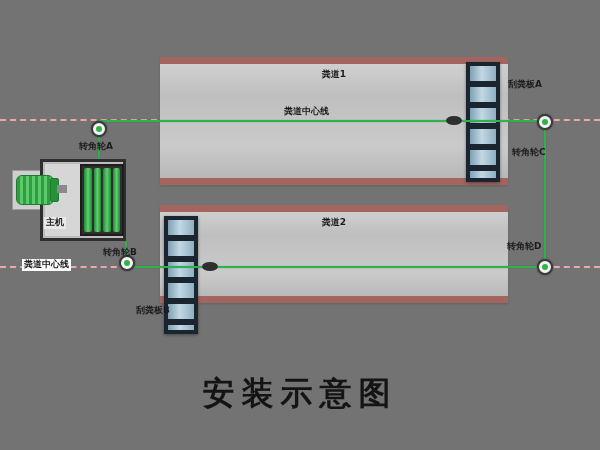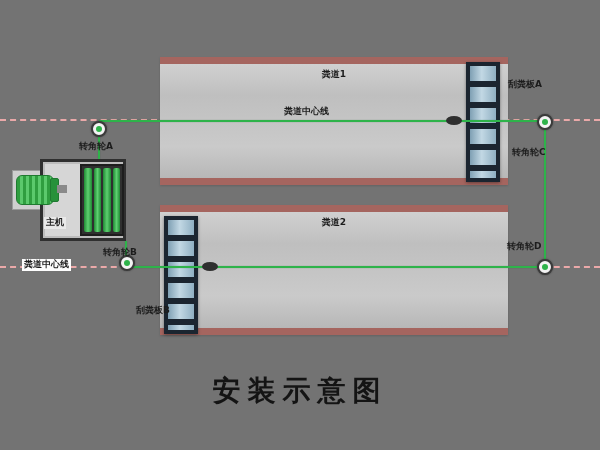--- a/index.html
+++ b/index.html
@@ -9,21 +9,21 @@
   }
   
   .centerline{position:absolute;left:0;width:600px;height:0;border-top:2px dashed var(--color-centerline,#eaa9a9);}
   .cl-top{top:119px;}
   .cl-bottom{top:266px;}
   
   .channel{position:absolute;left:160px;width:348px;
     background:linear-gradient(to bottom,#d4d4d4,#bfbfbf 30%,#cacaca 70%,#b3b3b3);
     box-shadow:0 1px 2px rgba(0,0,0,.15);}
   .channel-1{top:57px;height:128px;}
-  .channel-2{top:205px;height:130px;}
+  .channel-2{top:205px;height:98px;}
   .channel::before,.channel::after{content:"";position:absolute;left:0;right:0;height:7px;
     background:var(--color-channel-edge,#a5655f);}
   .channel::before{top:0;}
   .channel::after{bottom:0;}
   
   .lbl{position:absolute;font-size:9px;font-weight:bold;color:#1c1c1c;line-height:1.1;white-space:nowrap;text-align:center;}
   .channel-label{left:0;right:0;text-align:center;top:13px;}
   
   .rope{position:absolute;background:var(--color-rope,#2eb34a);box-shadow:0 0 1px rgba(0,90,20,.55);}
   
@@ -49,21 +49,21 @@
   .motor-base{position:absolute;left:12px;top:170px;width:52px;height:38px;background:#cfcfcf;border:1px solid #9a9a9a;}
   .motor{position:absolute;left:16px;top:175px;width:36px;height:28px;border-radius:6px;
     background:repeating-linear-gradient(to right,var(--color-motor,#2f9e3f) 0 3px,#5bc96c 3px 6px);
     border:1px solid #1f7a30;}
   .motor-cap{position:absolute;left:50px;top:178px;width:7px;height:22px;background:#27913a;border:1px solid #1f7a30;border-radius:2px;}
   .shaft{position:absolute;left:57px;top:185px;width:10px;height:8px;background:#8a8a8a;}
   .host-label{left:44px;top:193px;background:#e9e9e9;padding:1px 2px;margin-top:24px;}
   .centerline-label{left:22px;top:259px;background:#fdfdfd;padding:1px 2px;}
   
   .title{position:absolute;left:0;right:0;top:372px;text-align:center;
-    font-family:"DejaVu Serif","Liberation Serif",serif;font-size:28px;font-weight:bold;
+    font-family:"DejaVu Serif","Liberation Serif",serif;font-size:32px;font-weight:bold;
     color:#141414;letter-spacing:7px;}
 </style>
 </head>
 <body>
 
 <div class="stage">
 
   <div class="centerline cl-top"></div>
   <div class="centerline cl-bottom"></div>
 

